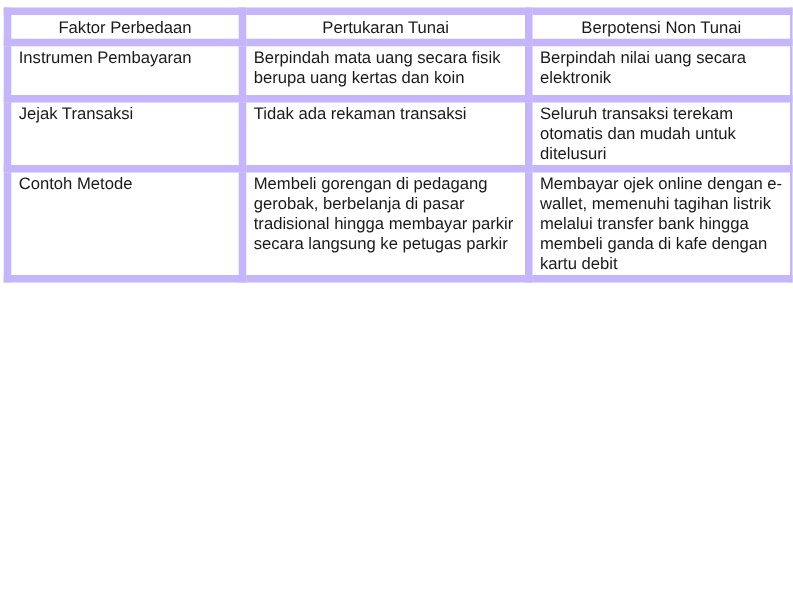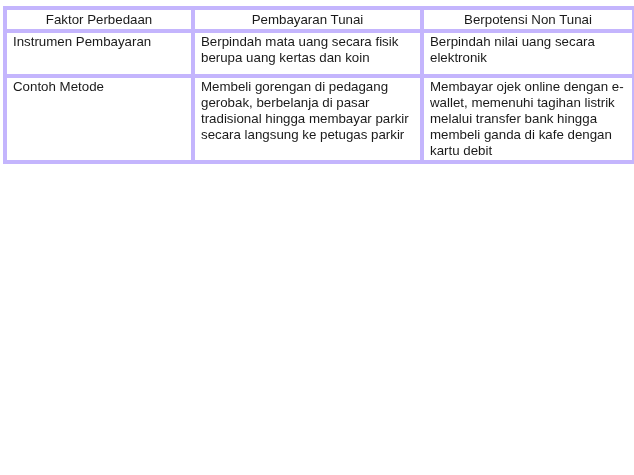--- a/index.html
+++ b/index.html
@@ -17,21 +17,21 @@
     }
     table.compare {
       position: absolute;
       left: 3px;
       top: 6px;
       border-collapse: collapse;
       table-layout: fixed;
       width: 629px;
     }
     table.compare td, table.compare th {
-      border: 4px solid #c4b5fd;
+      border: 6px solid #c4b5fd;
       vertical-align: top;
       font-size: 13.3px;
       line-height: 16px;
       padding: 1px 4px 1px 6px;
       font-weight: normal;
       text-align: left;
       overflow: hidden;
     }
     table.compare th {
       text-align: center;
@@ -54,29 +54,34 @@
 
 <table class="compare">
   <colgroup>
     <col class="c1">
       <col class="c2">
       <col class="c3">
   </colgroup>
   <thead>
     <tr class="r-head">
       <th>Faktor Perbedaan</th>
-      <th>Pembayaran Tunai</th>
+      <th>Pertukaran Tunai</th>
       <th>Berpotensi Non Tunai</th>
     </tr>
   </thead>
   <tbody>
     <tr class="r1">
       <td>Instrumen Pembayaran</td>
       <td>Berpindah mata uang secara fisik berupa uang kertas dan koin</td>
       <td>Berpindah nilai uang secara elektronik</td>
+    </tr>
+    <tr class="r4">
+      <td>Jejak Transaksi</td>
+      <td>Tidak ada rekaman transaksi</td>
+      <td>Seluruh transaksi terekam otomatis dan mudah untuk ditelusuri</td>
     </tr>
     <tr class="r7">
       <td>Contoh Metode</td>
       <td>Membeli gorengan di pedagang gerobak, berbelanja di pasar tradisional hingga membayar parkir secara langsung ke petugas parkir</td>
       <td>Membayar ojek online dengan e-wallet, memenuhi tagihan listrik melalui transfer bank hingga membeli ganda di kafe dengan kartu debit</td>
     </tr>
   </tbody>
 </table>
 
 </body></html>

